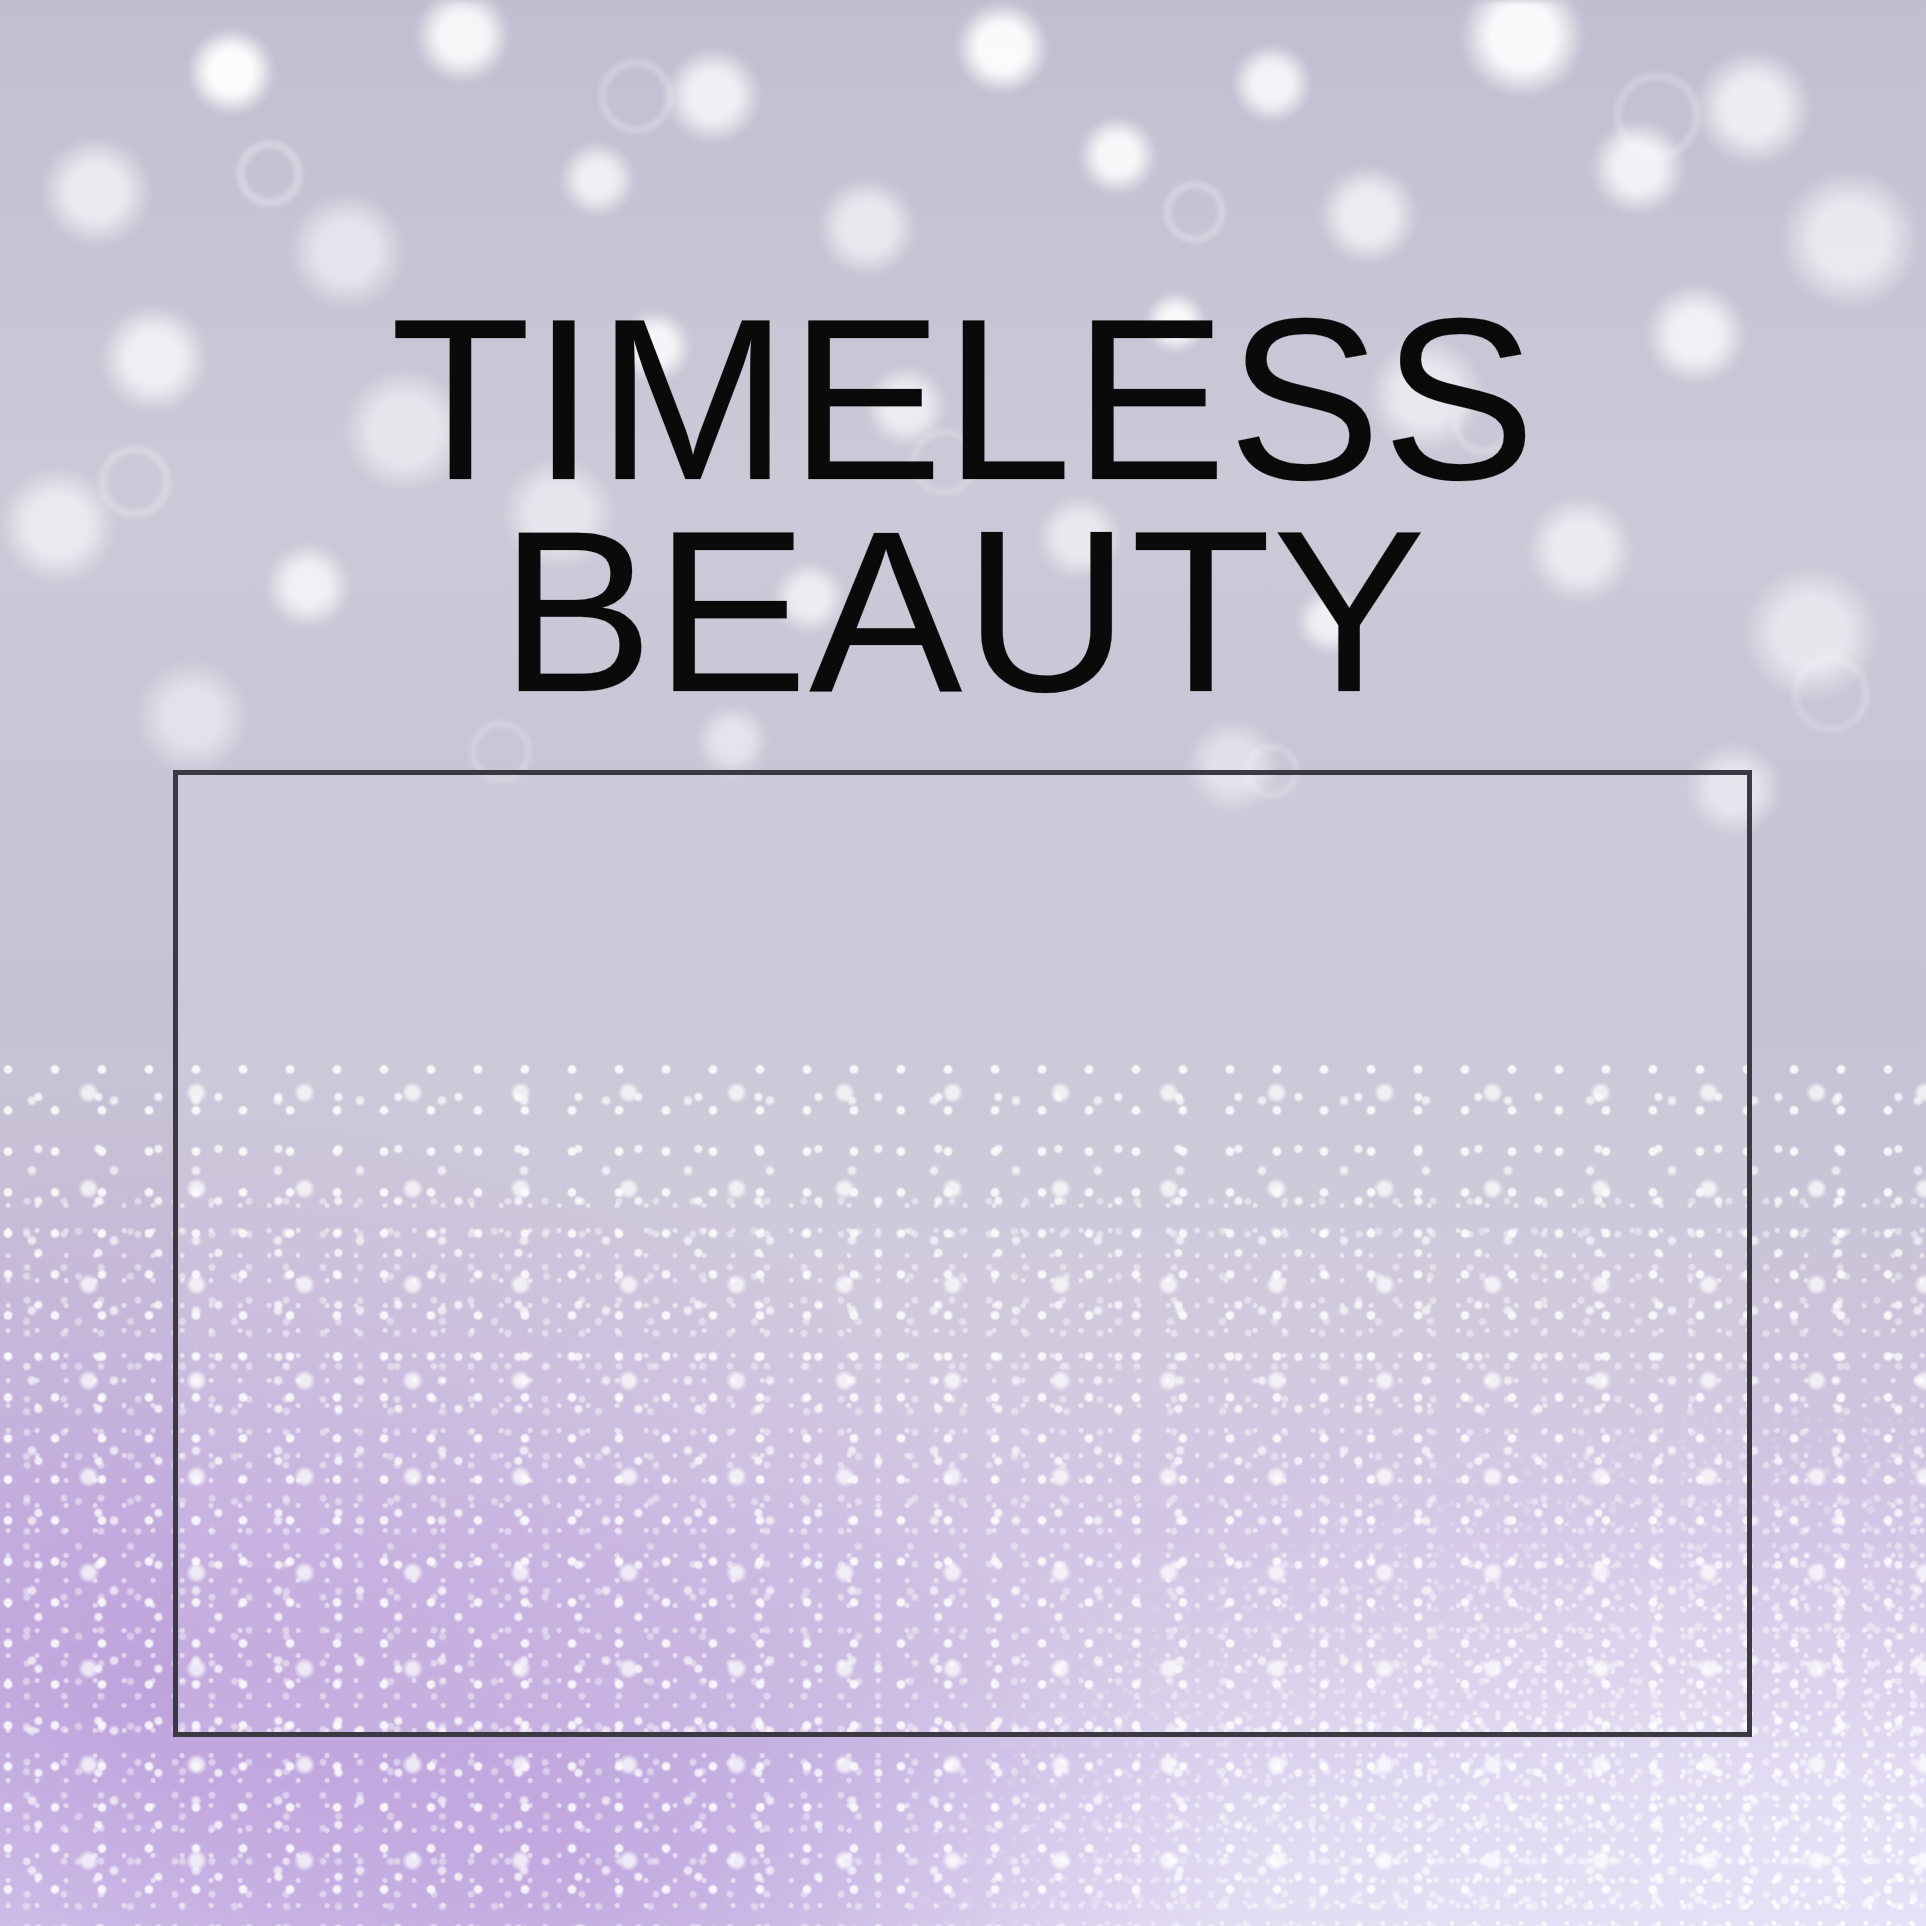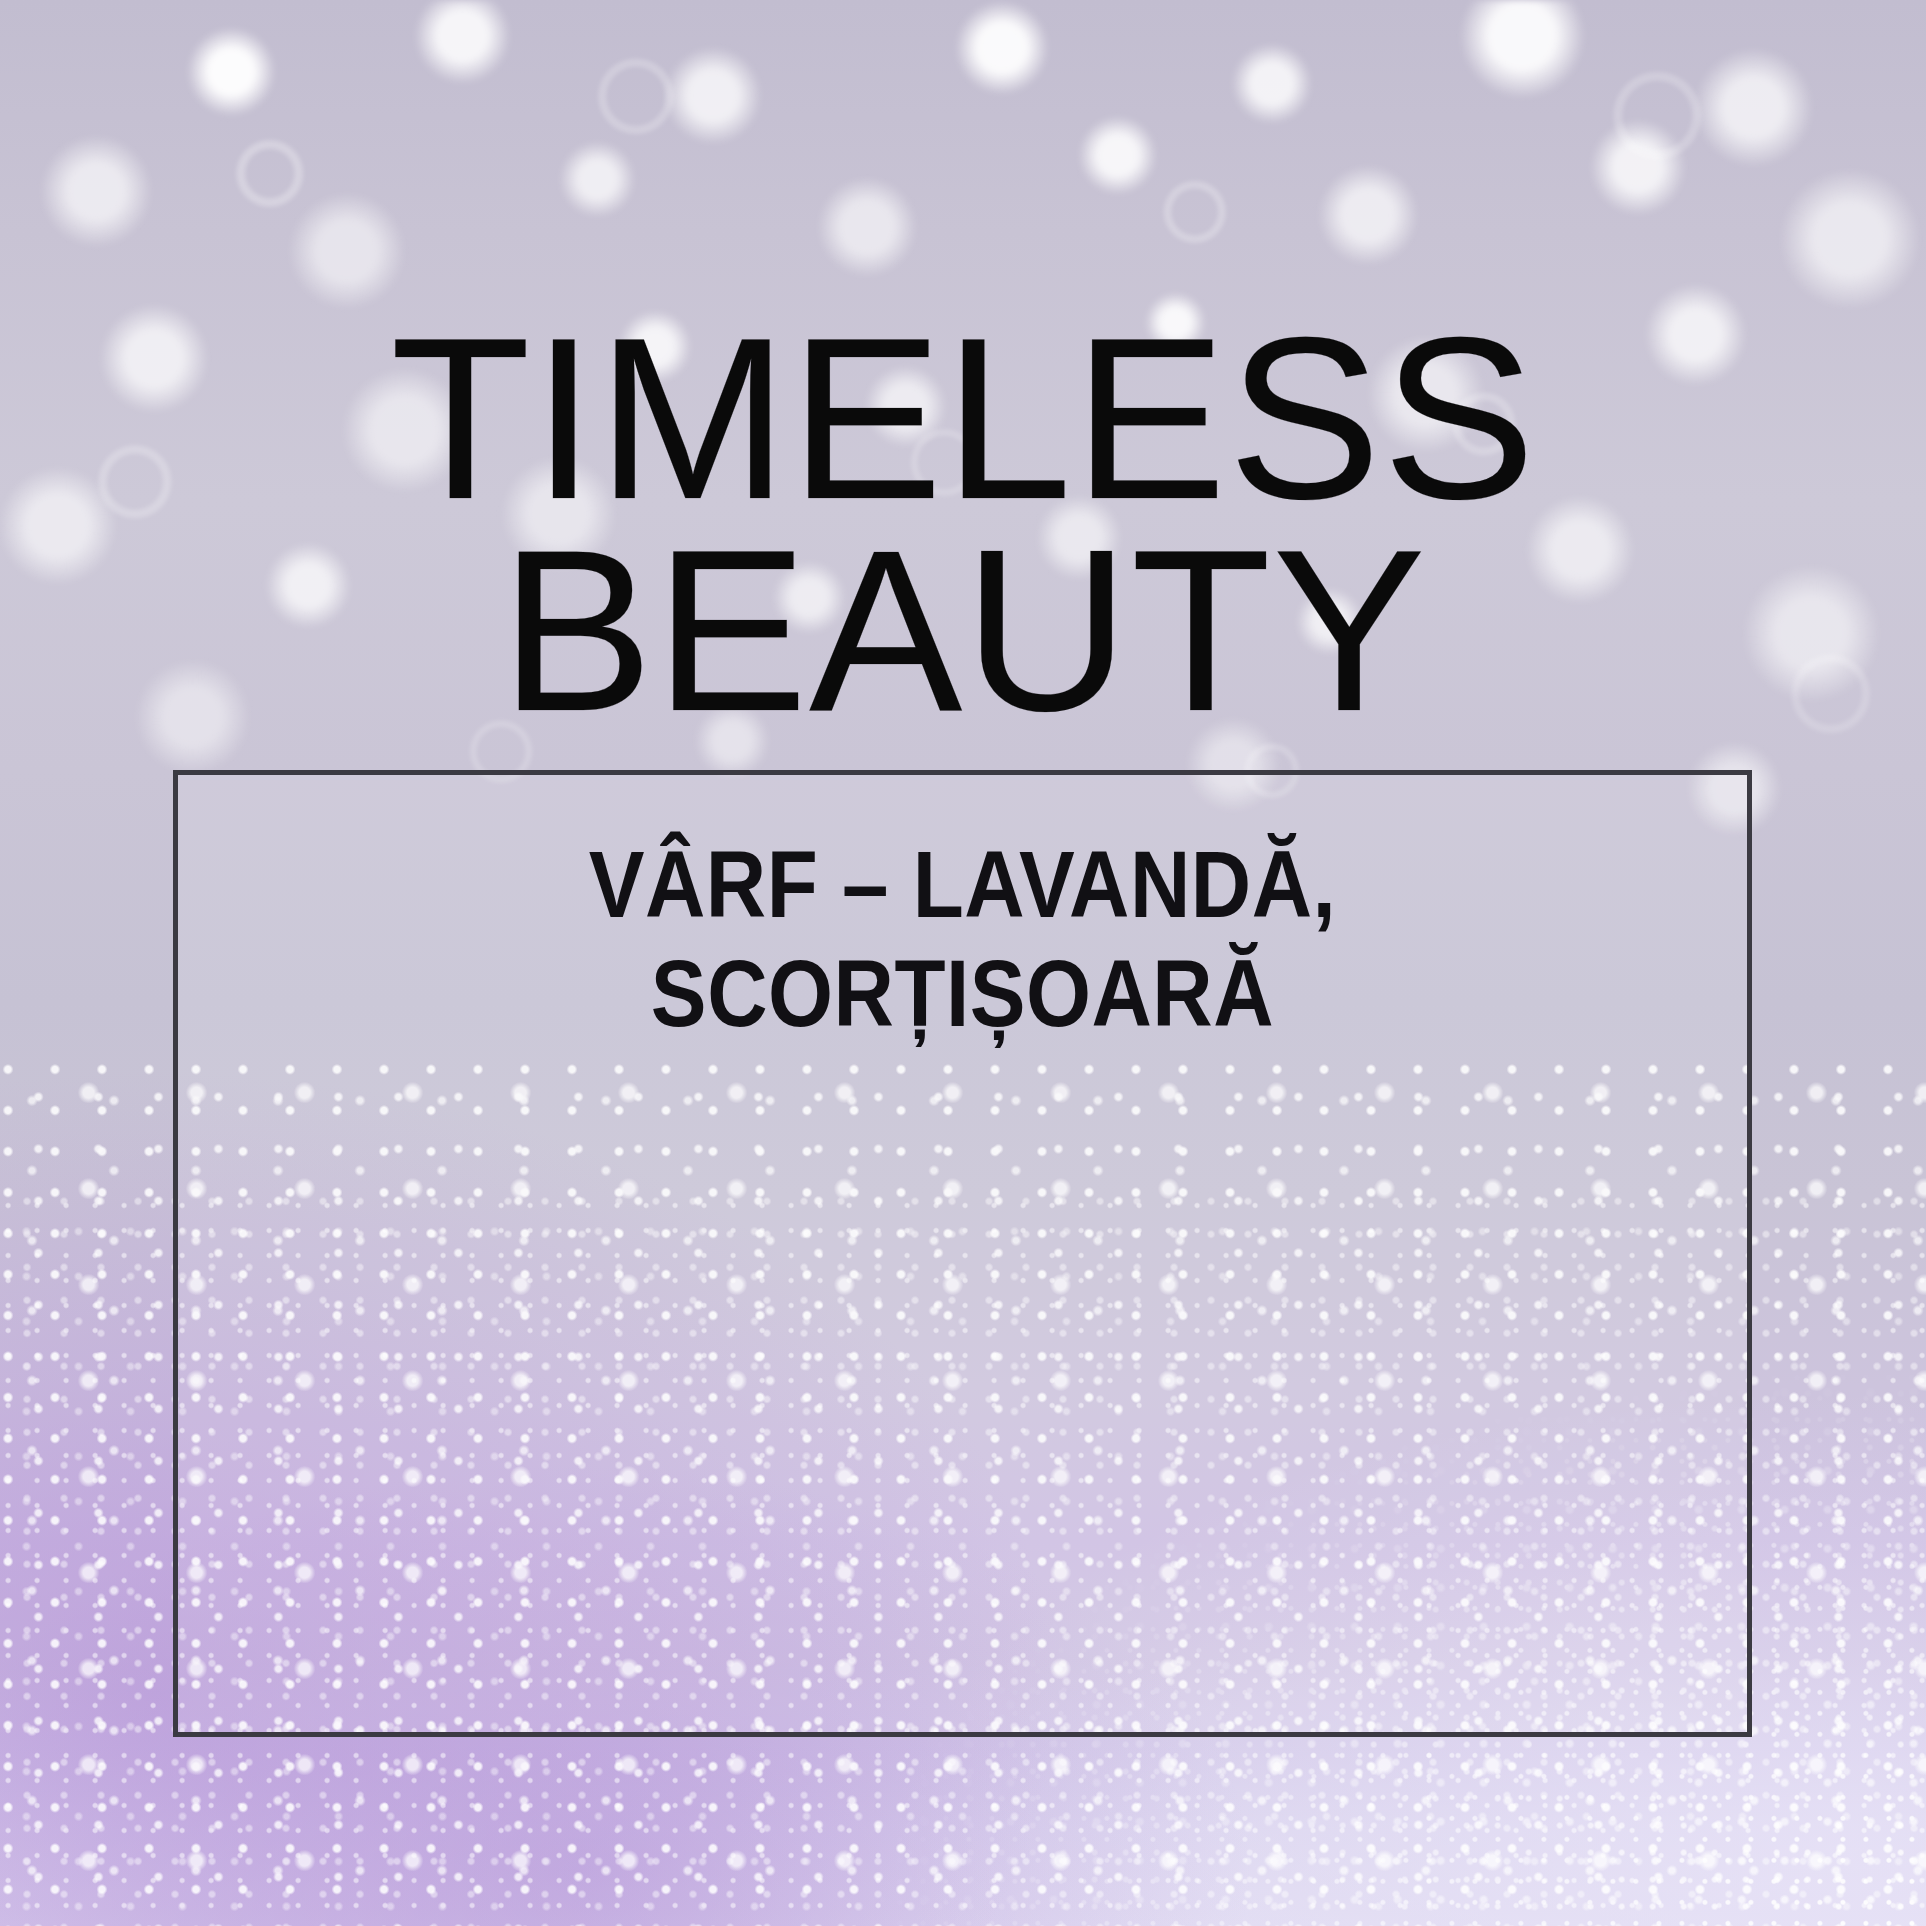--- a/index.html
+++ b/index.html
@@ -149,21 +149,21 @@
     -webkit-mask-image: radial-gradient(ellipse 100% 110% at 100% 100%, #000 0%, rgba(0,0,0,.5) 55%, rgba(0,0,0,0) 88%);
             mask-image: radial-gradient(ellipse 100% 110% at 100% 100%, #000 0%, rgba(0,0,0,.5) 55%, rgba(0,0,0,0) 88%);
     opacity: .95;
   }
 
   
   .headline {
     position: absolute;
     left: 0;
     right: 0;
-    top: 159px;
+    top: 140px;
     text-align: center;
     color: #0a0a0a;
     font-family: "Liberation Sans", sans-serif;
     font-weight: 300;
     font-size: 230px;
     line-height: 0.92;
     letter-spacing: 0.005em;
     white-space: pre-line;
     -webkit-text-stroke: 0.5px rgba(10,10,10,.35);
   }
@@ -220,22 +220,19 @@
   <div class="bg-purple"></div>
   <div class="bg-speckle"></div>
   <div class="bg-speckle2"></div>
   <div class="bg-glitter-br"></div>
 
   <h1 class="headline">TIMELESS
 BEAUTY</h1>
 
   <div class="notes-table">
 
-    <div class="note-row note-row-top">
-      <div class="note-text">VÂRF – LAVANDĂ, SCORȚIȘOARĂ</div>
-    </div>
 
 
 
   </div>
 
 </div>
 
 
 </body></html>

